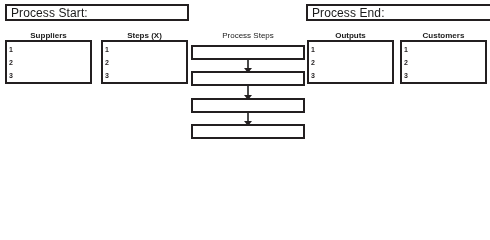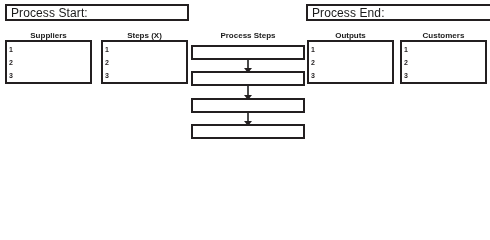--- a/index.html
+++ b/index.html
@@ -86,21 +86,21 @@
     top: 31px;
     width: 114px;
     height: 115px;
   }
   #process-steps-title {
     position: absolute;
     left: 0; top: 0;
     width: 114px;
     text-align: center;
     font-size: 8px;
-    font-weight: bold;
+    font-weight: normal;
     white-space: nowrap;
   }
   .step-box {
     position: absolute;
     left: 0;
     width: 114px;
     height: 15px;
     border: 2px solid #231f20;
     box-sizing: border-box;
     background: #ffffff;

